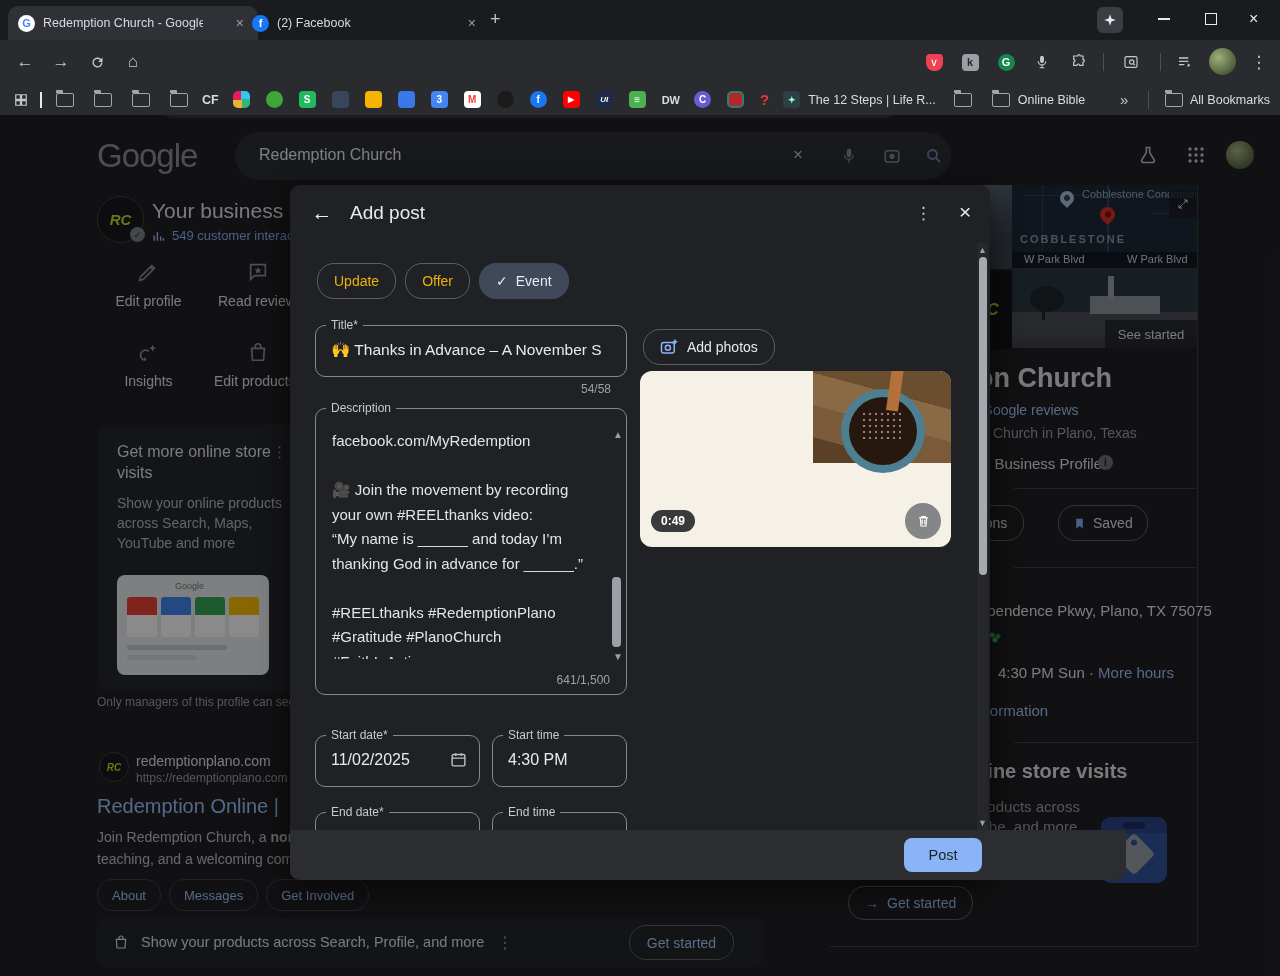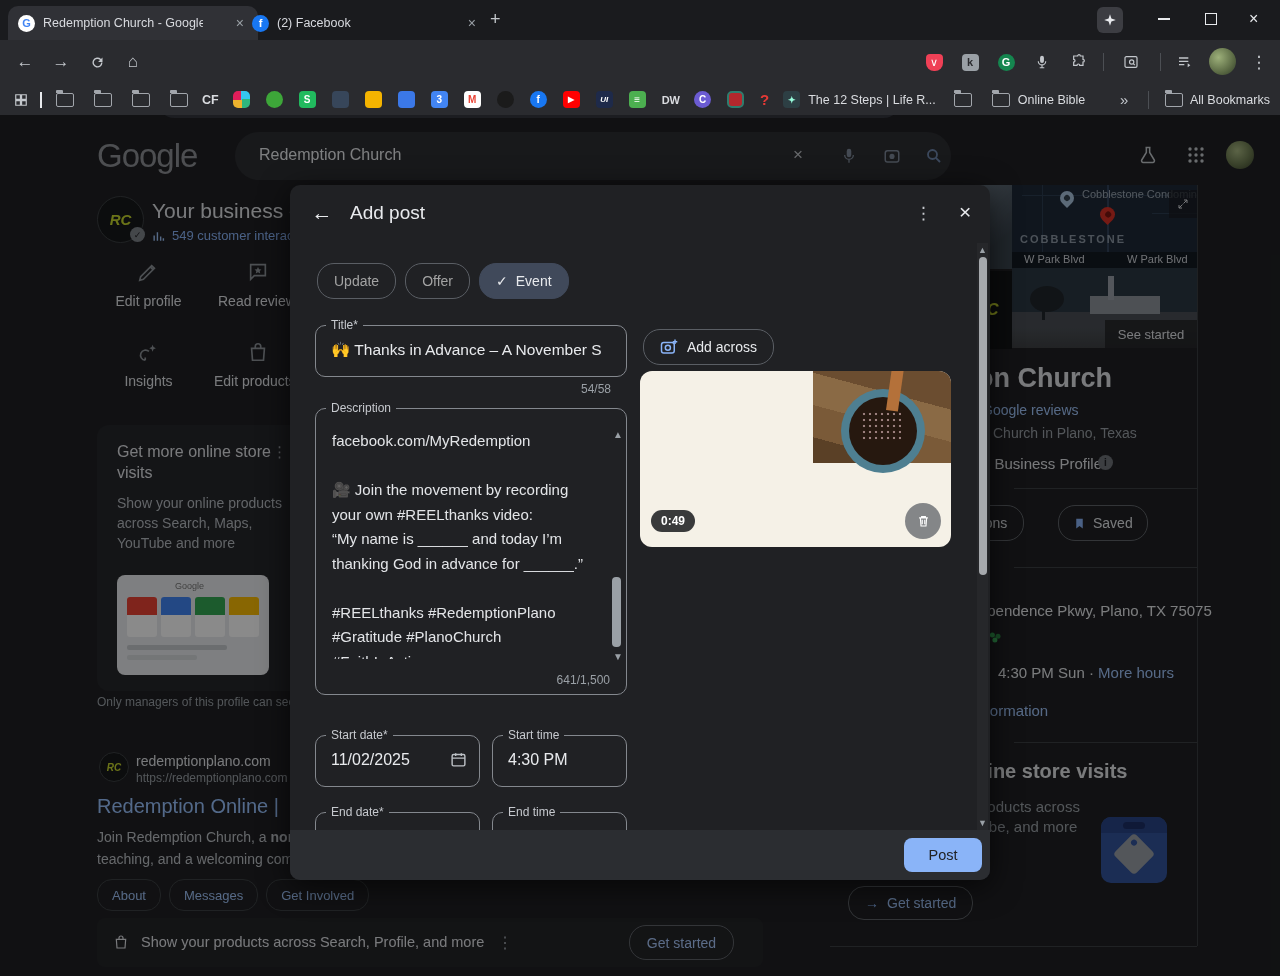--- a/index.html
+++ b/index.html
@@ -34,21 +34,21 @@
           border-radius:15px;color:#9fc3f8;font-size:13px;margin-right:8px;}
   .kdivider{position:absolute;height:1px;background:#3c4043;}
   
   #dim{position:absolute;left:0;top:115px;width:1280px;height:861px;background:rgba(0,0,0,0.46);z-index:10;}
   #modal{position:absolute;left:290px;top:185px;width:700px;height:695px;background:#202124;border-radius:10px;
          z-index:20;box-shadow:0 6px 30px rgba(0,0,0,.65);}
   .mfield{position:absolute;border:1px solid #84888e;border-radius:10px;background:#202124;}
   .mlabel{position:absolute;top:-8px;left:10px;background:#202124;padding:0 5px;font-size:12px;color:#c6c9ce;white-space:nowrap;}
   .mvalue{position:absolute;left:15px;top:15px;font-size:15.5px;color:#e8eaed;white-space:nowrap;overflow:hidden;font-weight:500;}
   .chip{display:inline-flex;align-items:center;height:34px;padding:0 16px;border:1px solid #5a5e64;border-radius:17px;
-        font-size:14px;font-weight:500;color:#a3a3a3;margin-right:9px;}
+        font-size:14px;font-weight:500;color:#eab308;margin-right:9px;}
   .chip .chk{display:none;margin-right:8px;color:#e8eaed;}
   .chip.selected{background:#40495a;border-color:#40495a;color:#e8eaed;}
   .chip.selected .chk{display:inline;}
   .counter{position:absolute;font-size:12px;color:#9aa0a6;}
   svg{display:block;}
 </style>
 </head>
 <body>
 
 <div id="root">
@@ -456,21 +456,21 @@
     <div class="mfield" style="left:202px;top:627px;width:133px;height:40px;">
       <span class="mlabel">End time</span>
     </div>
 
     <div class="abs" style="left:353px;top:144px;height:34px;border:1px solid #5a5e64;border-radius:17px;display:inline-flex;align-items:center;padding:0 16px;">
       <svg width="18" height="18" viewBox="0 0 24 24" style="margin-right:9px;">
           <rect x="2" y="6" width="17" height="14" rx="3" fill="none" stroke="#8ab4f8" stroke-width="2"></rect>
           <circle cx="10.5" cy="13" r="3.4" fill="none" stroke="#8ab4f8" stroke-width="2"></circle>
           <path d="M20 2v6M17 5h6" stroke="#8ab4f8" stroke-width="2"></path>
         </svg>
-      <span style="font-size:14px;font-weight:500;color:#e8eaed;">Add across</span>
+      <span style="font-size:14px;font-weight:500;color:#e8eaed;">Add photos</span>
     </div>
 
     <div class="abs" style="left:350px;top:186px;width:311px;height:176px;border-radius:12px;background:#f5f1e7;overflow:hidden;">
       <div class="abs" style="right:0;top:0;width:138px;height:92px;background:linear-gradient(15deg,#5a4026 0 20%,#7a5a38 20% 45%,#8a6a45 45% 70%,#6b4d30 70%);">
         <div class="abs" style="left:28px;top:18px;width:84px;height:84px;border-radius:50%;background:#4e7f91;"></div>
         <div class="abs" style="left:36px;top:26px;width:68px;height:68px;border-radius:50%;background:#26180f;"></div>
         <div class="abs" style="left:76px;top:-4px;width:12px;height:44px;background:#b4713a;transform:rotate(8deg);"></div>
         <div class="abs" style="left:48px;top:40px;width:40px;height:30px;background:radial-gradient(circle,#caa 1px,transparent 1.6px);background-size:6px 6px;opacity:.7;"></div>
       </div>
       <div class="abs" style="left:11px;bottom:15px;height:22px;border-radius:11px;background:rgba(40,42,45,.92);color:#fff;font-size:12px;font-weight:bold;display:inline-flex;align-items:center;padding:0 10px;">0:49</div>
@@ -480,18 +480,18 @@
           </svg>
       </div>
     </div>
 
     <div class="abs" style="left:687px;top:58px;width:11px;height:587px;background:#26272a;">
       <div class="abs" style="left:1px;top:2px;color:#9aa0a6;font-size:9px;">▲</div>
       <div class="abs" style="left:1.5px;top:14px;width:8px;height:318px;border-radius:4px;background:#a6a9ad;"></div>
       <div class="abs" style="left:1px;bottom:2px;color:#9aa0a6;font-size:9px;">▼</div>
     </div>
 
-    <div class="abs" style="left:0;top:645px;width:700px;height:50px;background:#2b2d31;border-radius:0 0 10px 10px;">
+    <div class="abs" style="left:0;top:645px;width:836px;height:50px;background:#2b2d31;border-radius:0 0 10px 10px;">
       <div class="abs" style="left:614px;top:8px;width:78px;height:34px;border-radius:8px;background:#8ab4f8;color:#202124;font-size:14.5px;font-weight:500;display:flex;align-items:center;justify-content:center;">Post</div>
     </div>
   </div>
 
 </div>
 
 </body></html>

